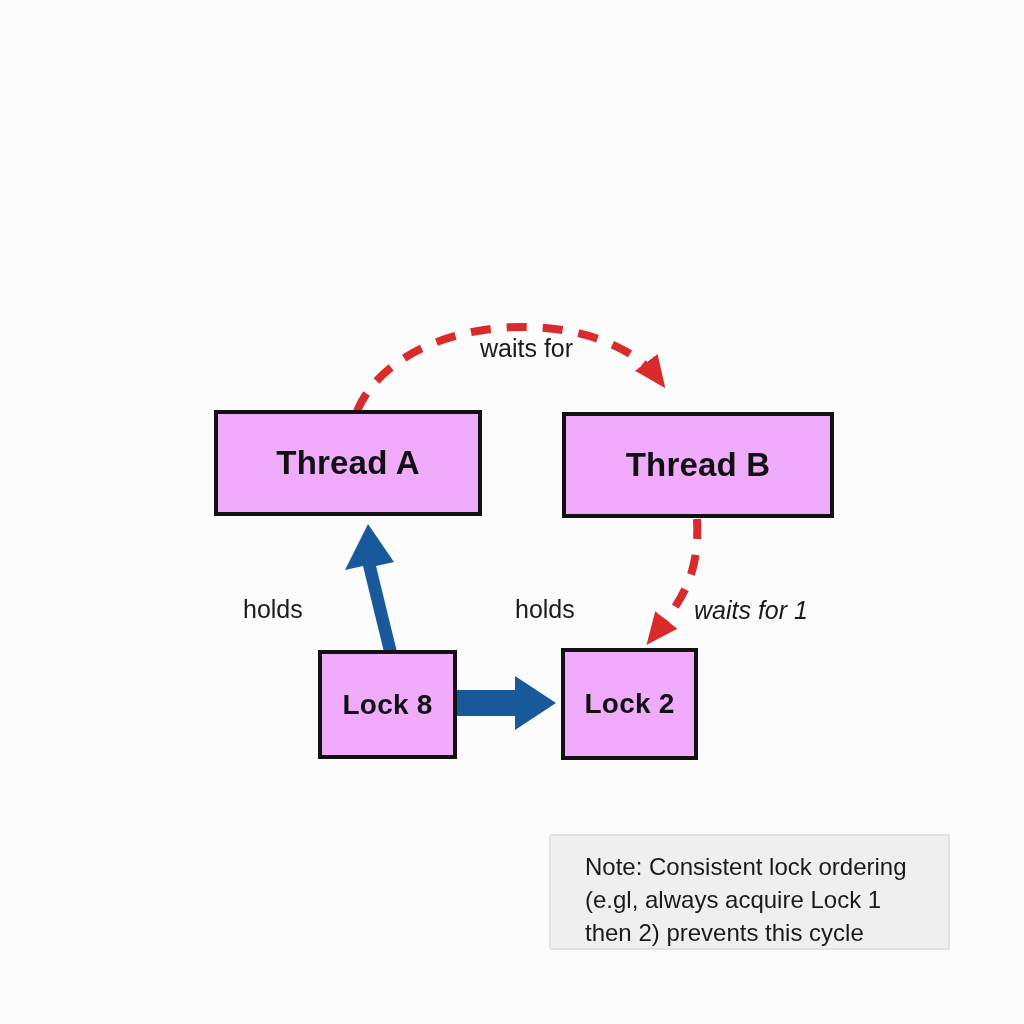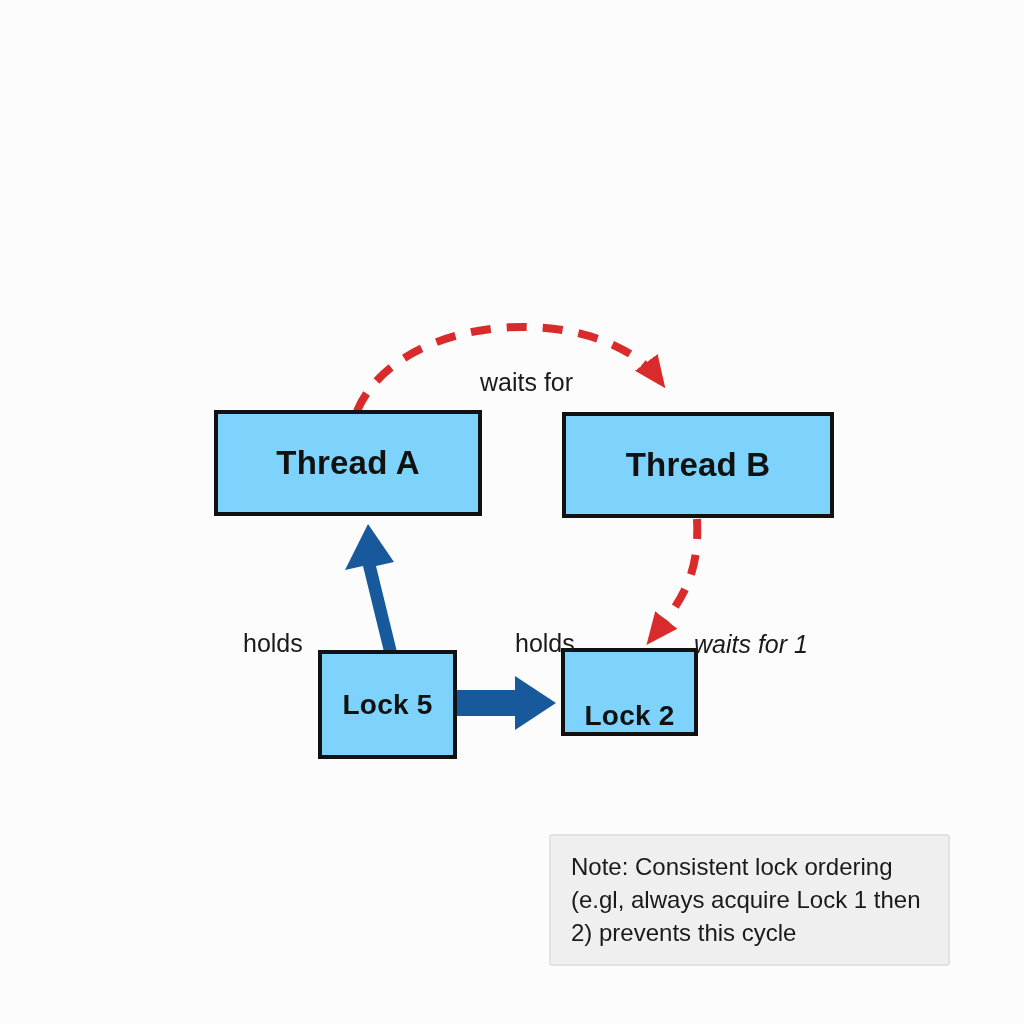--- a/index.html
+++ b/index.html
@@ -25,21 +25,21 @@
     position: absolute;
     left: 0;
     top: 0;
     width: 1024px;
     height: 1024px;
     pointer-events: none;
   }
   .node {
     position: absolute;
     box-sizing: border-box;
-    background: #7dd3fc;
+    background: #f0abfc;
     border: 4px solid #111111;
     display: flex;
     align-items: center;
     justify-content: center;
   }
   .node-label {
     font-weight: bold;
     color: #111111;
     letter-spacing: 0.2px;
     white-space: nowrap;
@@ -64,33 +64,31 @@
   #node-lock-1 {
     left: 318px;
     top: 650px;
     width: 139px;
     height: 109px;
   }
   #node-lock-2 {
     left: 561px;
     top: 648px;
     width: 137px;
-    height: 88px;
-    align-items: flex-end;
+    height: 112px;
   }
   #node-lock-1 .node-label,
   #node-lock-2 .node-label {
     font-size: 28px;
   }
   .edge-label {
     position: absolute;
     font-size: 25px;
     color: #1a1a1a;
     white-space: nowrap;
-    margin-top: 34px;
   }
   #label-waits-for-top {
     left: 480px;
     top: 334px;
   }
   #label-holds-a {
     left: 243px;
     top: 595px;
   }
   #label-holds-b {
@@ -100,26 +98,26 @@
   #label-waits-for-1 {
     left: 694px;
     top: 596px;
     font-style: italic;
   }
   #note-box {
     position: absolute;
     left: 549px;
     top: 834px;
     width: 401px;
-    height: 132px;
+    height: 116px;
     box-sizing: border-box;
     background: #efefef;
     border: 2px solid #e2e2e2;
     border-radius: 3px;
-    padding: 14px 16px 10px 20px;
+    padding: 14px 16px 10px 34px;
   }
   #note-text {
     font-size: 24px;
     line-height: 33px;
     color: #1a1a1a;
   }
 </style>
 </head>
 <body>
 
@@ -151,21 +149,21 @@
 
   <div class="node" id="node-thread-a">
     <span class="node-label">Thread A</span>
   </div>
 
   <div class="node" id="node-thread-b">
     <span class="node-label">Thread B</span>
   </div>
 
   <div class="node" id="node-lock-1">
-    <span class="node-label">Lock 5</span>
+    <span class="node-label">Lock 8</span>
   </div>
 
   <div class="node" id="node-lock-2">
     <span class="node-label">Lock 2</span>
   </div>
 
   <div class="edge-label" id="label-waits-for-top">waits for</div>
 
   <div class="edge-label" id="label-holds-a">holds</div>
 

